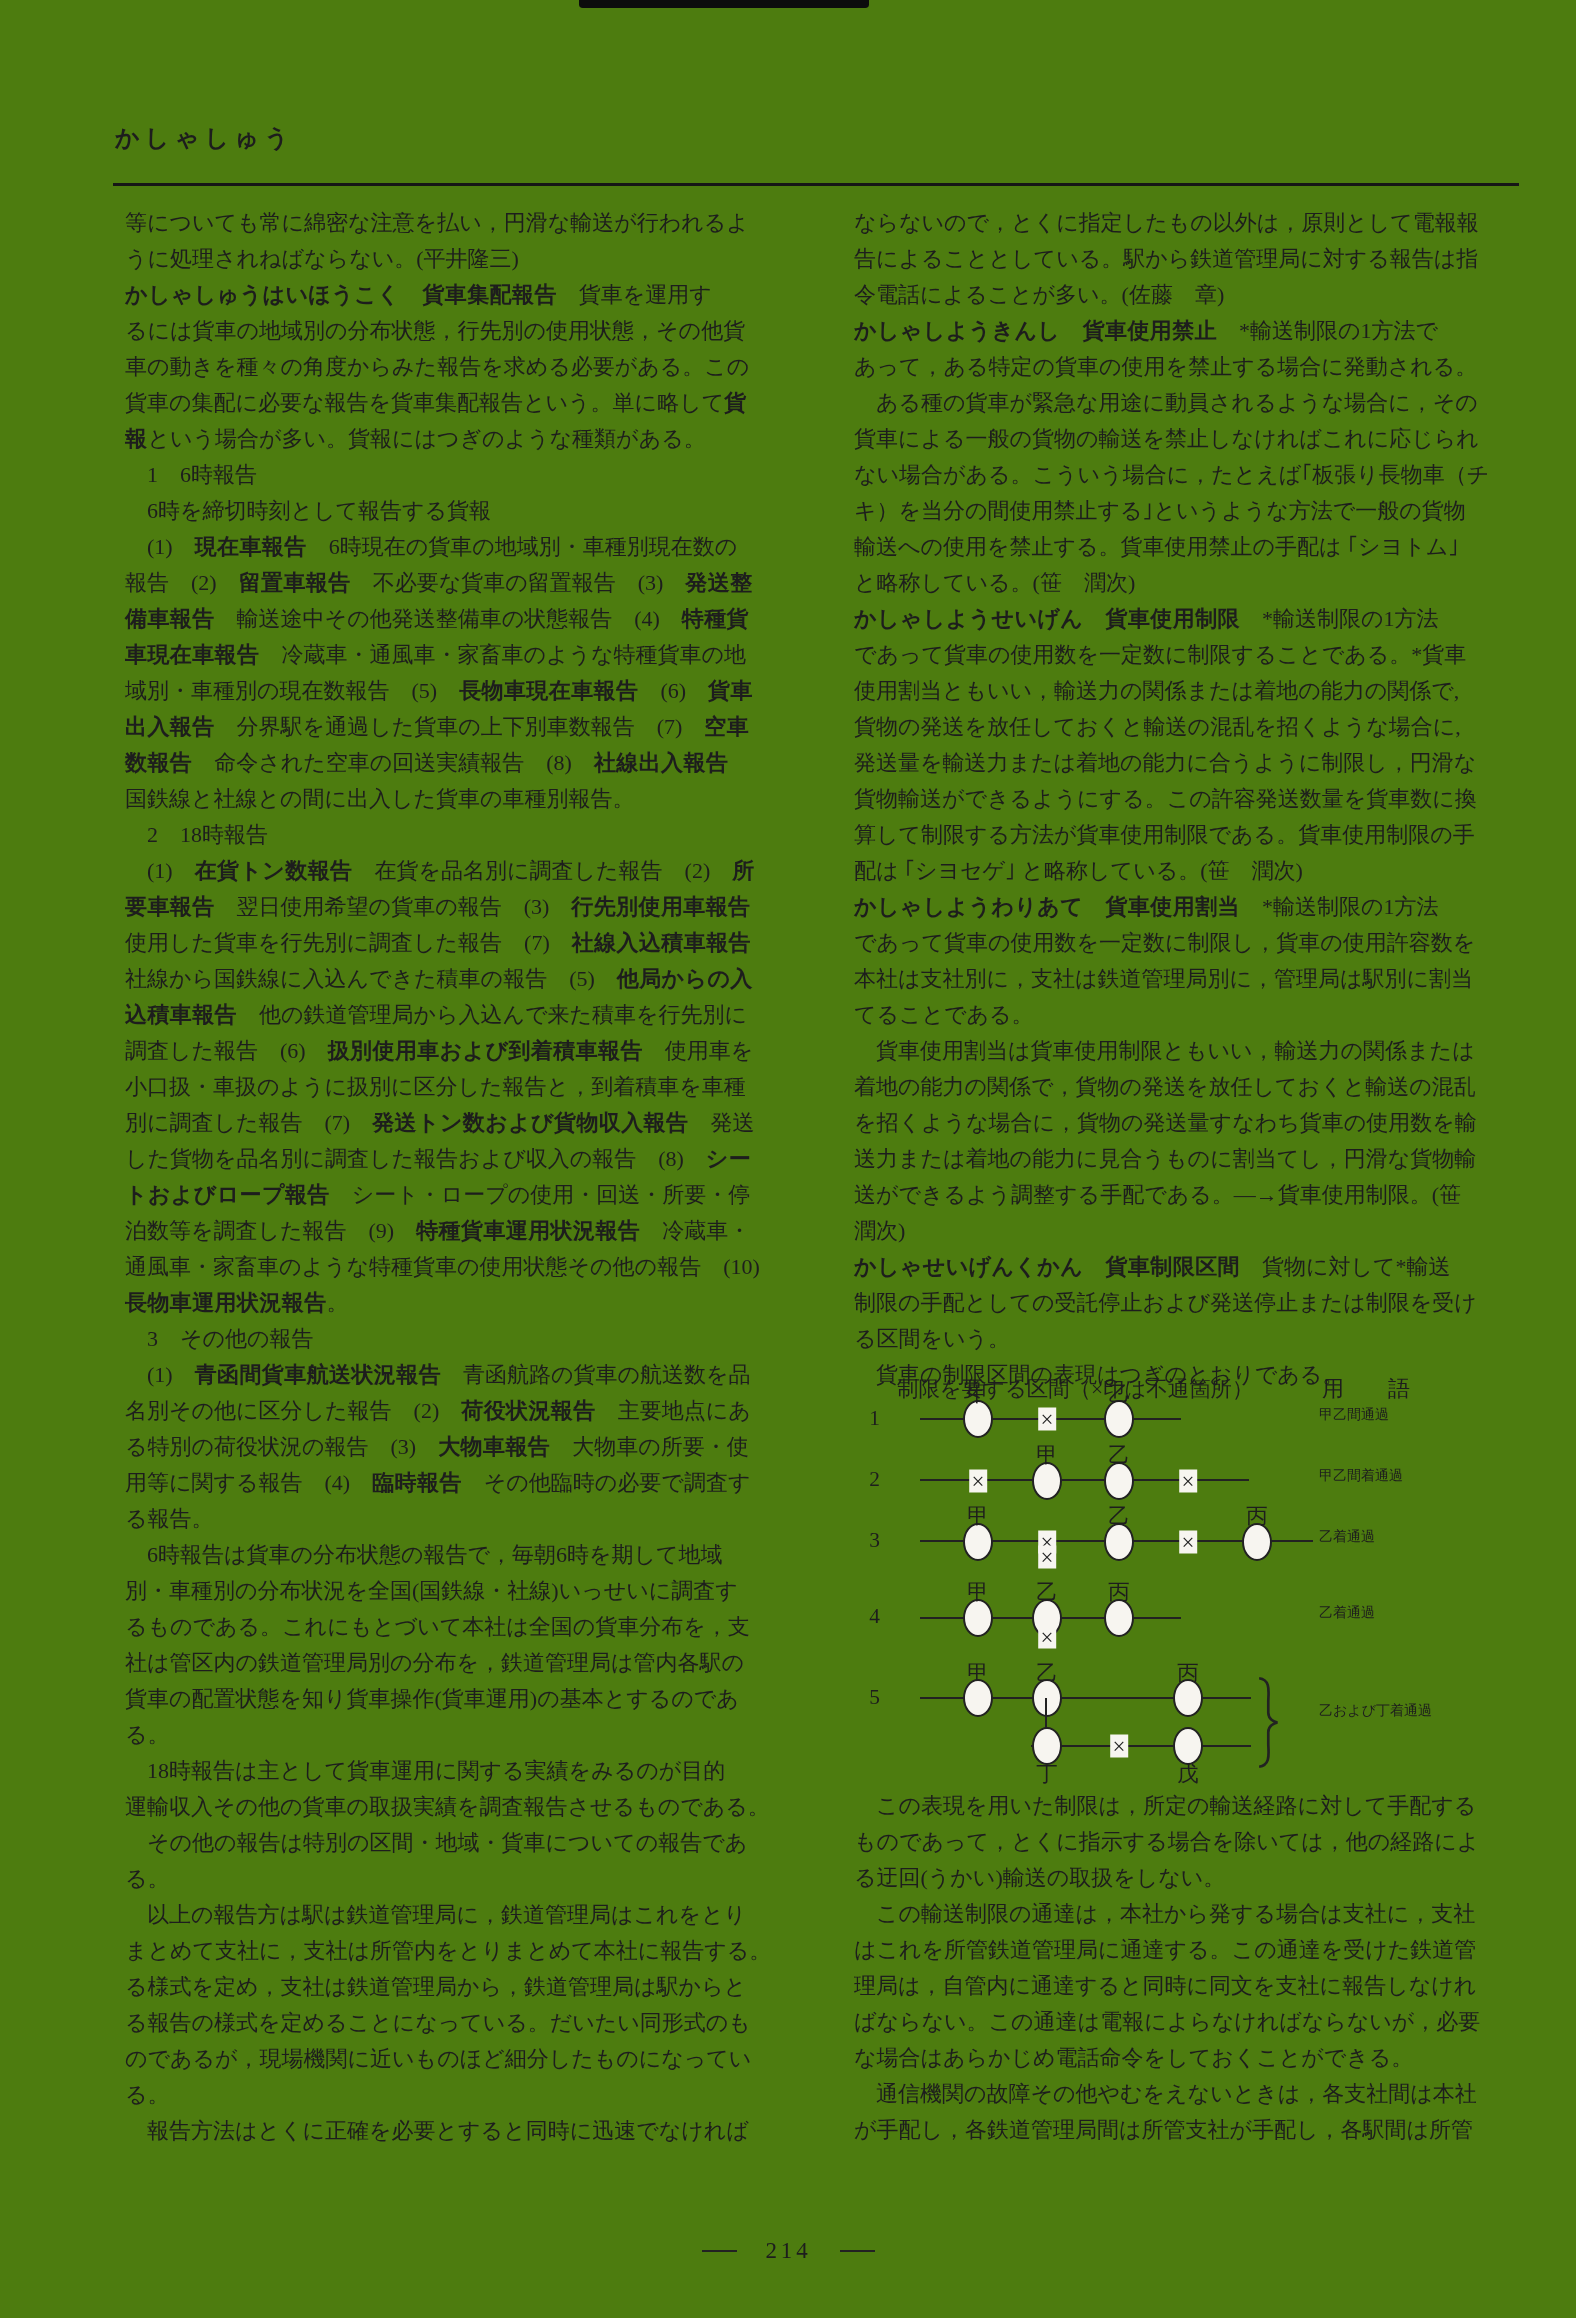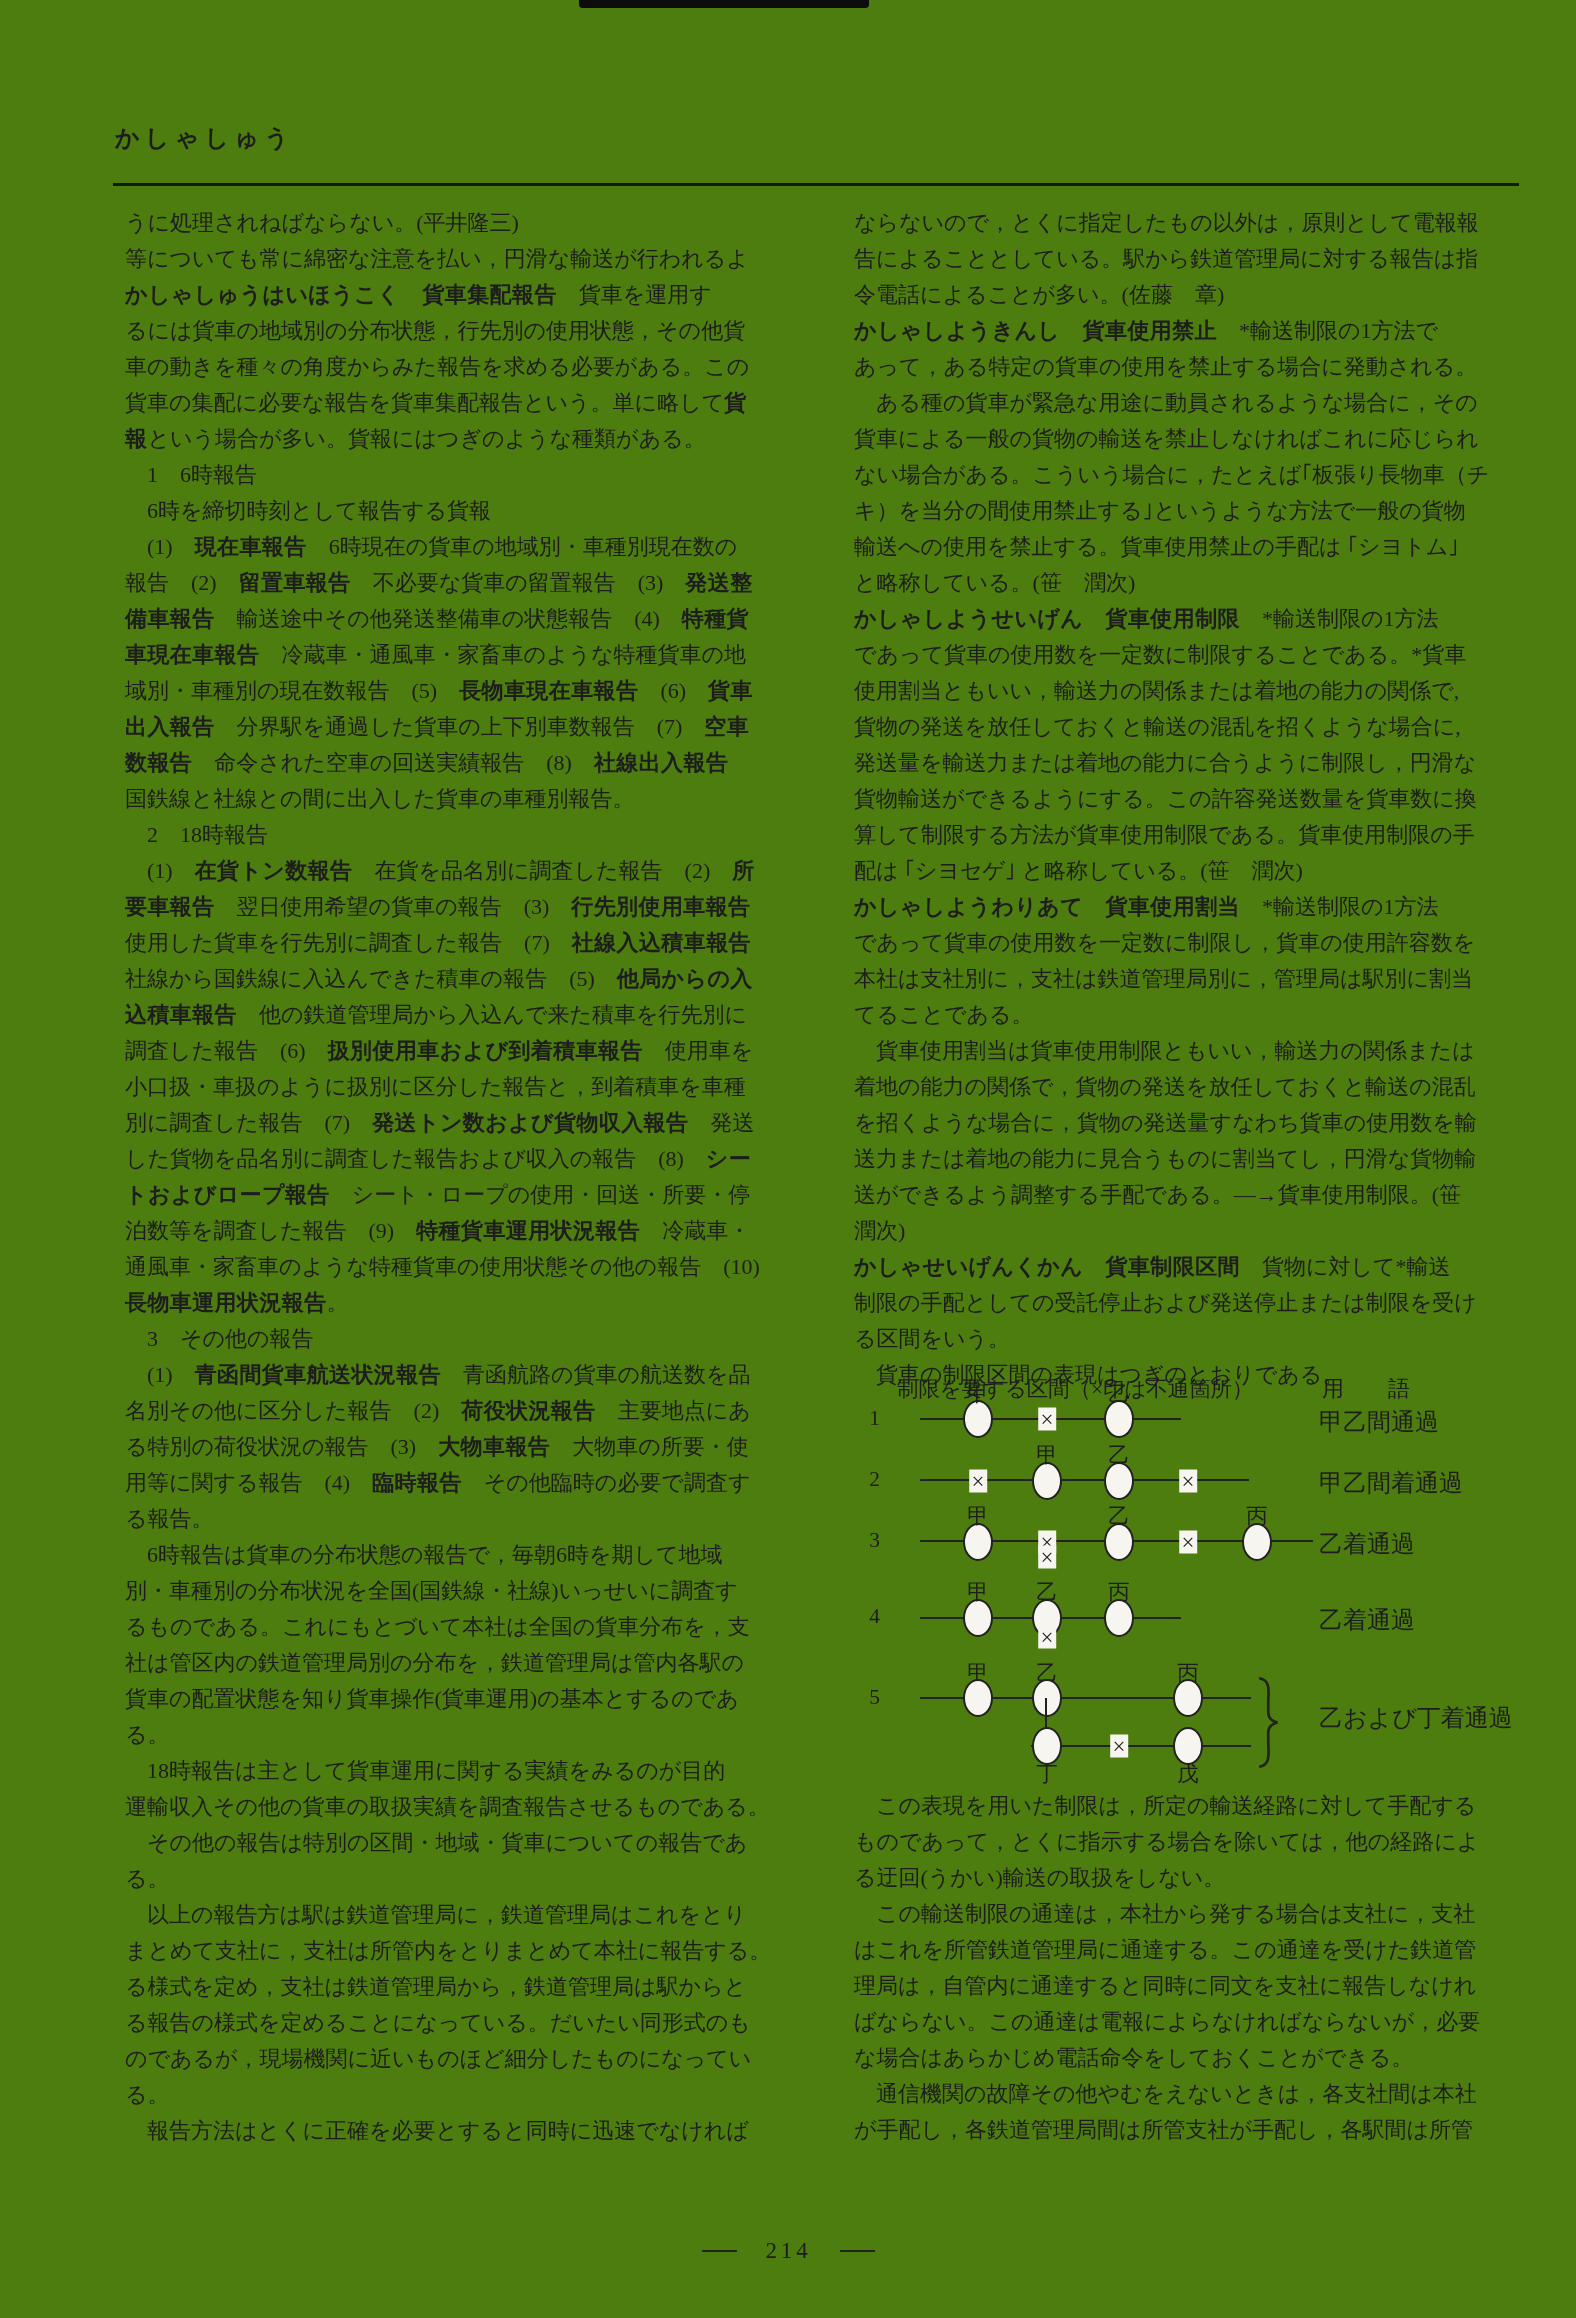--- a/index.html
+++ b/index.html
@@ -34,39 +34,39 @@
   .st-circle{
     position:absolute;width:26px;height:34px;
     border:2.3px solid #222;border-radius:50%;
     background:#f7f5f0;transform:translate(-50%,-50%);
   }
   .x-mark{
     position:absolute;transform:translate(-50%,-50%);
     font-size:23px;line-height:1;background:#f7f5f0;padding:0 2.3px;
   }
   .st-label{position:absolute;transform:translateX(-50%);font-size:21.4px;line-height:23px;}
-  .d-term{position:absolute;font-size:24px;white-space:pre;font-family:Liberation Serif, serif;}
+  .d-term{position:absolute;font-size:14px;white-space:pre;font-family:Liberation Serif, serif;}
   
   .footer{position:absolute;left:0;top:2238px;width:100%;display:flex;justify-content:center;align-items:center;gap:29px;}
   .footer-dash{width:35px;height:2.3px;background:#222;}
   .footer-num{font-size:23px;letter-spacing:3.8px;}
 </style>
 </head>
 <body>
 
 <div class="page">
 
   <div class="scan-smudge"></div>
 
   <div class="page-header">かしゃしゅう</div>
   <div class="header-rule"></div>
 
   <div class="col" style="left:125px;top:205px;">
+      <div class="tline"><span>等についても常に綿密な注意を払い，円滑な輸送が行われるよ</span></div>
       <div class="tline"><span>うに処理されねばならない。(平井隆三)</span></div>
-      <div class="tline"><span>等についても常に綿密な注意を払い，円滑な輸送が行われるよ</span></div>
       <div class="tline"><span class="bterm">かしゃしゅうはいほうこく　貨車集配報告</span><span>　貨車を運用す</span></div>
       <div class="tline"><span>るには貨車の地域別の分布状態，行先別の使用状態，その他貨</span></div>
       <div class="tline"><span>車の動きを種々の角度からみた報告を求める必要がある。この</span></div>
       <div class="tline"><span>貨車の集配に必要な報告を貨車集配報告という。単に略して</span><span class="bterm">貨</span></div>
       <div class="tline"><span class="bterm">報</span><span>という場合が多い。貨報にはつぎのような種類がある。</span></div>
       <div class="tline"><span>　1　6時報告</span></div>
       <div class="tline"><span>　6時を締切時刻として報告する貨報</span></div>
       <div class="tline"><span>　(1)　</span><span class="bterm">現在車報告</span><span>　6時現在の貨車の地域別・車種別現在数の</span></div>
       <div class="tline"><span>報告　(2)　</span><span class="bterm">留置車報告</span><span>　不必要な貨車の留置報告　(3)　</span><span class="bterm">発送整</span></div>
       <div class="tline"><span class="bterm">備車報告</span><span>　輸送途中その他発送整備車の状態報告　(4)　</span><span class="bterm">特種貨</span></div>

